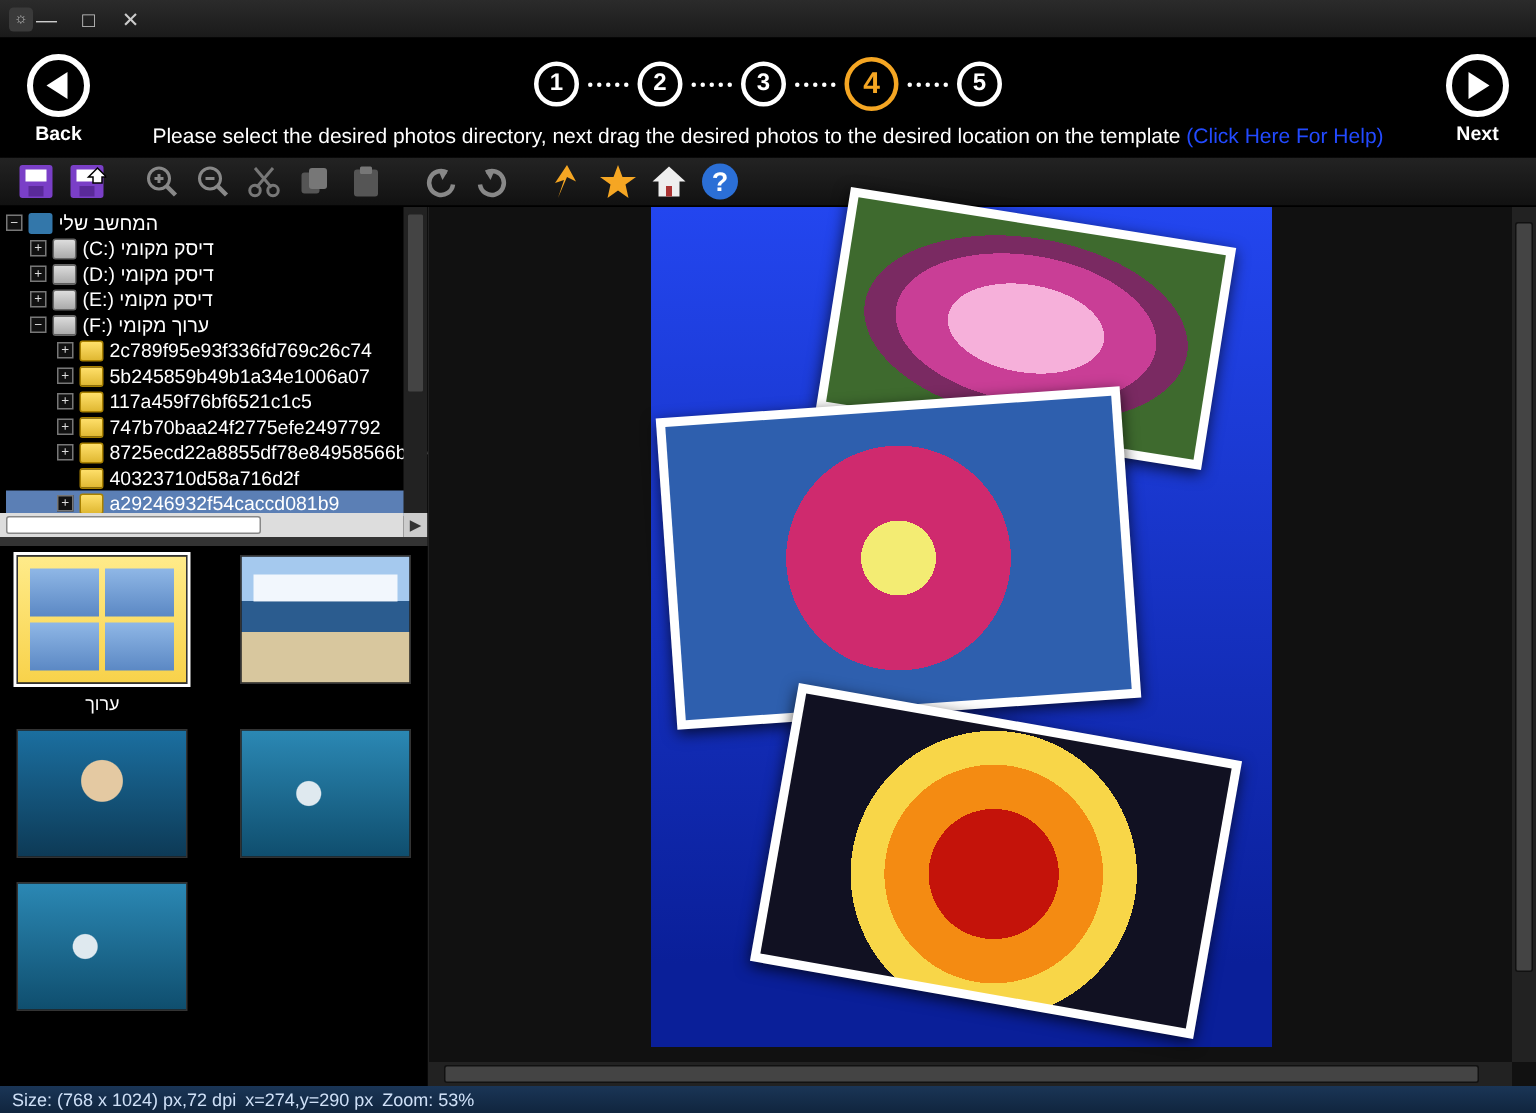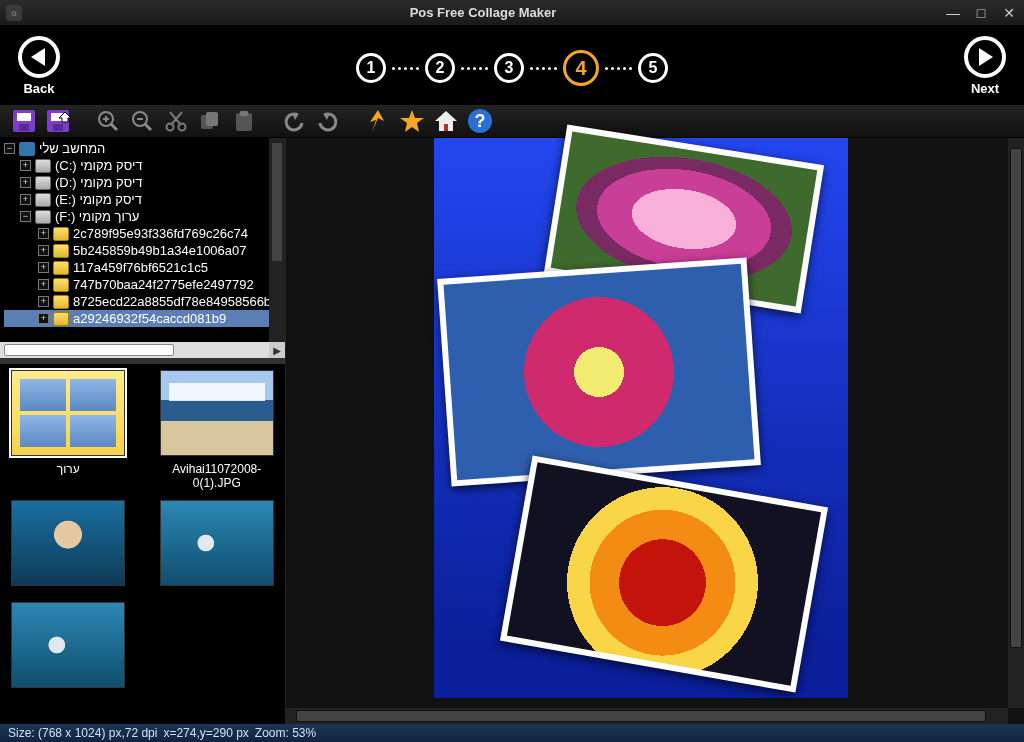--- a/index.html
+++ b/index.html
@@ -93,21 +93,20 @@
   .p3 .inner{ background:radial-gradient(circle at 50% 55%, #c4130a 0 25%, #f48b12 25% 42%, #f8d648 42% 55%, #112 55%); }
 
   
   .status { height:18px; background:linear-gradient(#1a3556,#10253e); color:#cfe0f7; font-size:12px; display:flex; align-items:center; padding:0 8px; gap:6px; }
 </style>
 </head>
 <body>
 
 <div class="titlebar">
   <div class="appicon">☼</div>
-  <div class="title">Pos Free Collage Maker</div>
   <div class="winbtns">
     <span>—</span>
     <span>□</span>
     <span>✕</span>
   </div>
 </div>
 
 <div class="wizard">
   <div class="navbtn">
     <div class="circle">
@@ -144,20 +143,24 @@
         </div>
       <div class="step active">4</div>
       <div class="dots">
           <i></i>
           <i></i>
           <i></i>
           <i></i>
           <i></i>
         </div>
       <div class="step">5</div>
+    </div>
+    <div class="instruction">
+      <span>Please select the desired photos directory, next drag the desired photos to the desired location on the template</span>
+      <span class="helplink">(Click Here For Help)</span>
     </div>
   </div>
 
   <div class="navbtn">
     <div class="circle">
         <div class="tri-right"></div>
       </div>
     <div class="navlabel">Next</div>
   </div>
 </div>
@@ -299,20 +302,25 @@
         </div>
         <div class="tree-row" style="padding-left:34px">
           <span class="expander">+</span>
             <span class="nodeicon folder"></span>
           <span>747b70baa24f2775efe2497792</span>
         </div>
         <div class="tree-row" style="padding-left:34px">
           <span class="expander">+</span>
             <span class="nodeicon folder"></span>
           <span>8725ecd22a8855df78e84958566b0ea</span>
+        </div>
+        <div class="tree-row" style="padding-left:34px">
+          <span class="expander blank"></span>
+            <span class="nodeicon folder"></span>
+          <span>40323710d58a716d2f</span>
         </div>
         <div class="tree-row sel" style="padding-left:34px">
           <span class="expander">+</span>
             <span class="nodeicon folder"></span>
           <span>a29246932f54caccd081b9</span>
         </div>
       </div>
       <div class="tree-vscroll">
           <div class="thumb"></div>
         </div>
@@ -330,21 +338,20 @@
             <div class="thumbimg folder sel">
               <div></div>
               <div></div>
               <div></div>
               <div></div>
             </div>
             <div class="thumblabel">ערוך</div>
           </div>
           <div class="thumbcell">
             <div class="thumbimg beach"></div>
-            <div class="thumblabel">Avihai11072008-0(1).JPG</div>
           </div>
           <div class="thumbcell">
             <div class="thumbimg diver"></div>
           </div>
           <div class="thumbcell">
             <div class="thumbimg water"></div>
             <div class="thumblabel"></div>
           </div>
           <div class="thumbcell">
             <div class="thumbimg water"></div>

